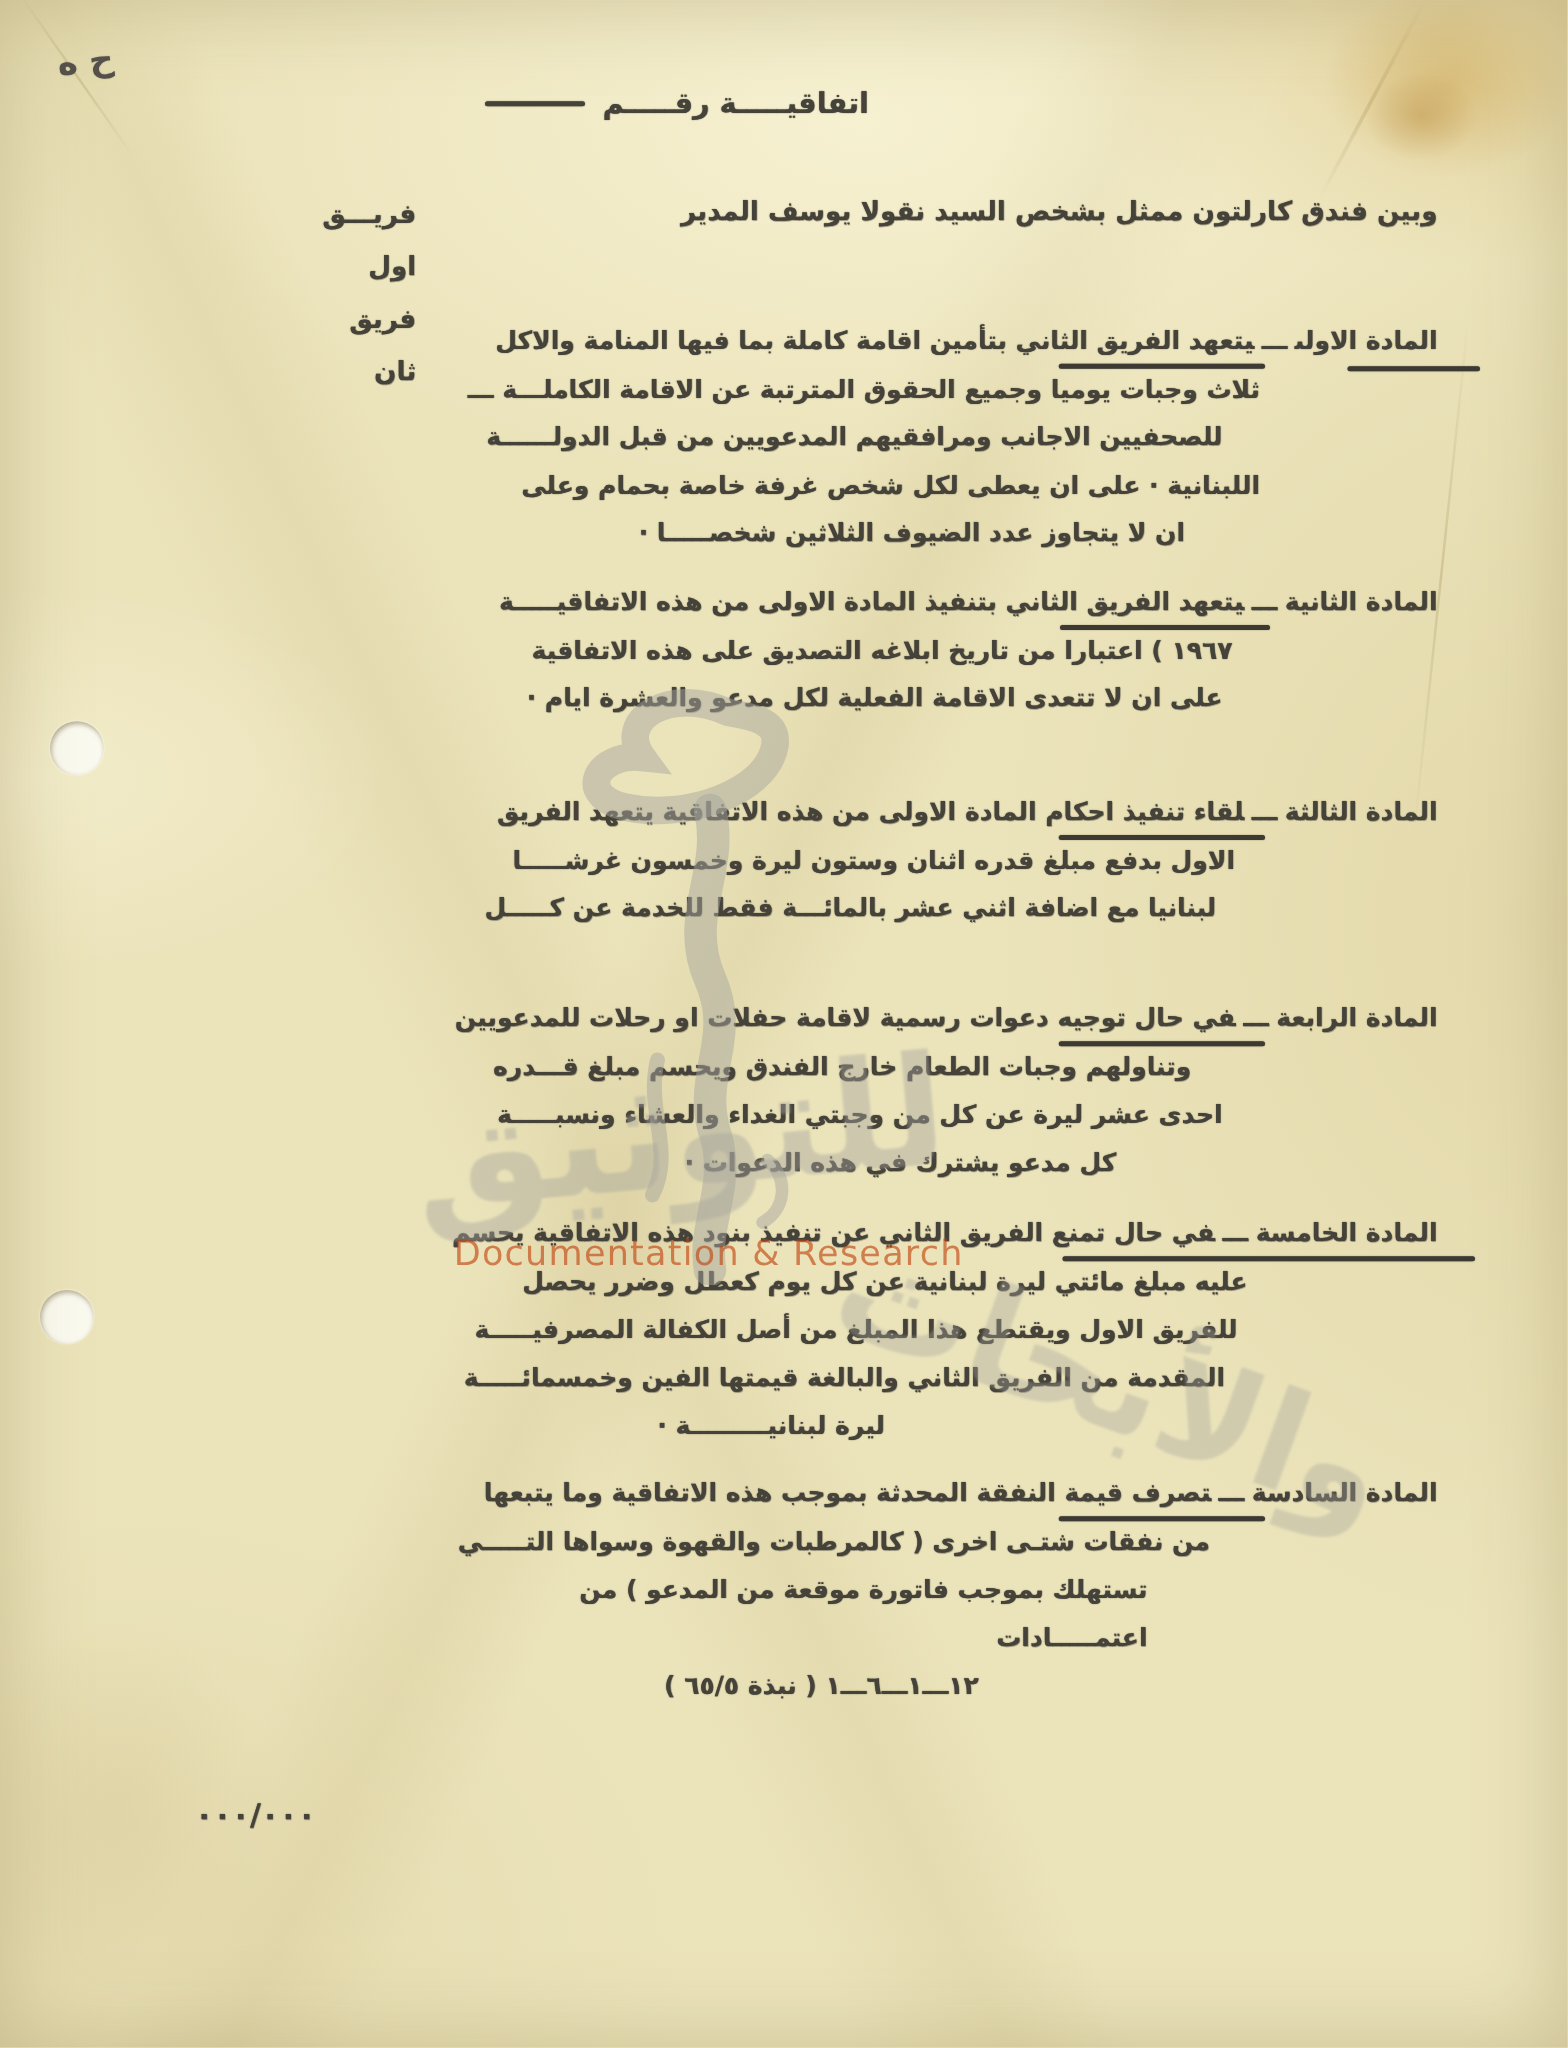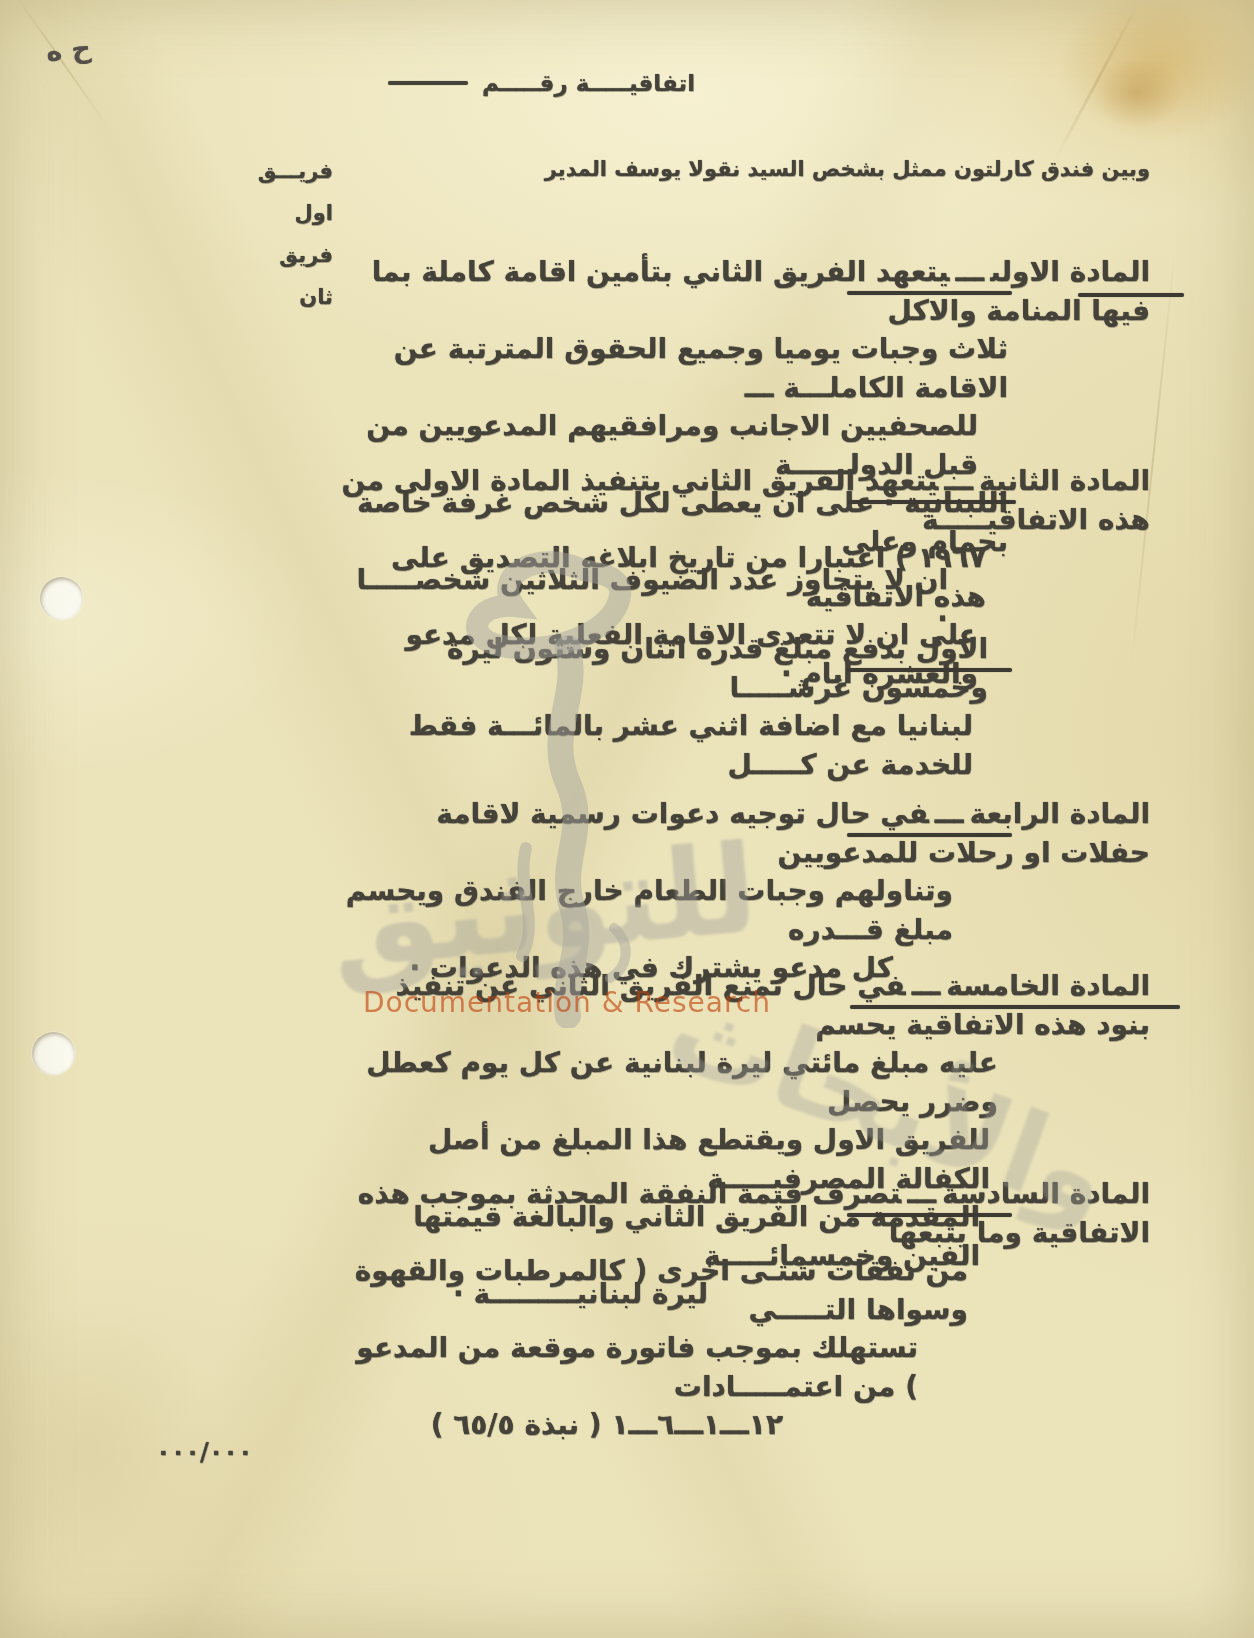--- a/index.html
+++ b/index.html
@@ -36,21 +36,21 @@
     transform:rotate(-6deg);font-weight:bold;letter-spacing:8px;direction:rtl;
     text-shadow:0 0 1px rgba(85,81,74,.6);}
 
   .title{position:absolute;left:388px;top:70px;display:flex;flex-direction:row-reverse;align-items:center;gap:14px;justify-content:flex-end;}
   .title .t-text{font-size:23px;}
   .blank-dash{display:inline-block;width:80px;height:4px;background:#45423a;border-radius:2px;box-shadow:0 0 1px rgba(69,66,58,.8);}
 
   .parties{position:absolute;right:104px;top:148px;width:770px;font-size:21px;line-height:42px;}
   .roles{position:absolute;left:243px;top:150px;width:90px;font-size:21px;line-height:42px;direction:rtl;text-align:right;}
 
-  .article{position:absolute;right:104px;width:812px;font-size:28px;line-height:38.5px;direction:rtl;text-align:right;}
+  .article{position:absolute;right:104px;width:812px;font-size:20px;line-height:38.5px;direction:rtl;text-align:right;}
   .article .a-label{letter-spacing:.5px;}
   .article .a-sep{padding:0 6px;}
   .cont{margin-right:142px;}
   .label-underline{position:absolute;top:38px;height:4px;background:#3c3a33;border-radius:2px;box-shadow:0 0 1px rgba(60,58,51,.7);}
   .u-main{right:138px;width:165px;}
   .u-margin{right:-34px;width:106px;top:40px;}
   .a2 .u-main{right:134px;width:168px;}
   .a5 .u-main{right:-30px;width:330px;}
 
   .dots{position:absolute;left:156px;top:1438px;font-size:24px;letter-spacing:7px;direction:ltr;}
@@ -114,31 +114,35 @@
   <div class="article a2 ink" style="top:462px;">
     <div>
       <span class="a-label">المادة الثانية</span><span class="a-sep">ـــ</span><span>يتعهد الفريق الثاني بتنفيذ المادة الاولى من هذه الاتفاقيـــــة</span>
     </div>
     <div class="label-underline u-main"></div>
     <div class="cont" style="padding-right:22px;">١٩٦٧ ) اعتبارا من تاريخ ابلاغه التصديق على هذه الاتفاقية</div>
     <div class="cont" style="padding-right:30px;">على ان لا تتعدى الاقامة الفعلية لكل مدعو والعشرة ايام ·</div>
   </div>
 
   <div class="article a3 ink" style="top:630px;">
+    <div>
+      <span class="a-label">المادة الثالثة</span><span class="a-sep">ـــ</span><span>لقاء تنفيذ احكام المادة الاولى من هذه الاتفاقية يتعهد الفريق</span>
+    </div>
     <div class="label-underline u-main"></div>
     <div class="cont" style="padding-right:20px;">الاول بدفع مبلغ قدره اثنان وستون ليرة وخمسون غرشـــــا</div>
     <div class="cont" style="padding-right:35px;">لبنانيا مع اضافة اثني عشر بالمائـــة فقط للخدمة عن كـــــل</div>
   </div>
 
   <div class="article a4 ink" style="top:795px;">
     <div>
       <span class="a-label">المادة الرابعة</span><span class="a-sep">ـــ</span><span>في حال توجيه دعوات رسمية لاقامة حفلات او رحلات للمدعويين</span>
     </div>
     <div class="label-underline u-main"></div>
     <div class="cont" style="padding-right:55px;">وتناولهم وجبات الطعام خارج الفندق ويحسم مبلغ قـــدره</div>
+    <div class="cont" style="padding-right:30px;">احدى عشر ليرة عن كل من وجبتي الغداء والعشاء ونسبـــــة</div>
     <div class="cont" style="padding-right:115px;">كل مدعو يشترك في هذه الدعوات ·</div>
   </div>
 
   <div class="article a5 ink" style="top:967px;">
     <div>
       <span class="a-label">المادة الخامسة</span><span class="a-sep">ـــ</span><span>في حال تمنع الفريق الثاني عن تنفيذ بنود هذه الاتفاقية يحسم</span>
     </div>
     <div class="label-underline u-main"></div>
     <div class="cont" style="padding-right:10px;">عليه مبلغ مائتي ليرة لبنانية عن كل يوم كعطل وضرر يحصل</div>
     <div class="cont" style="padding-right:18px;">للفريق الاول ويقتطع هذا المبلغ من أصل الكفالة المصرفيـــــة</div>

